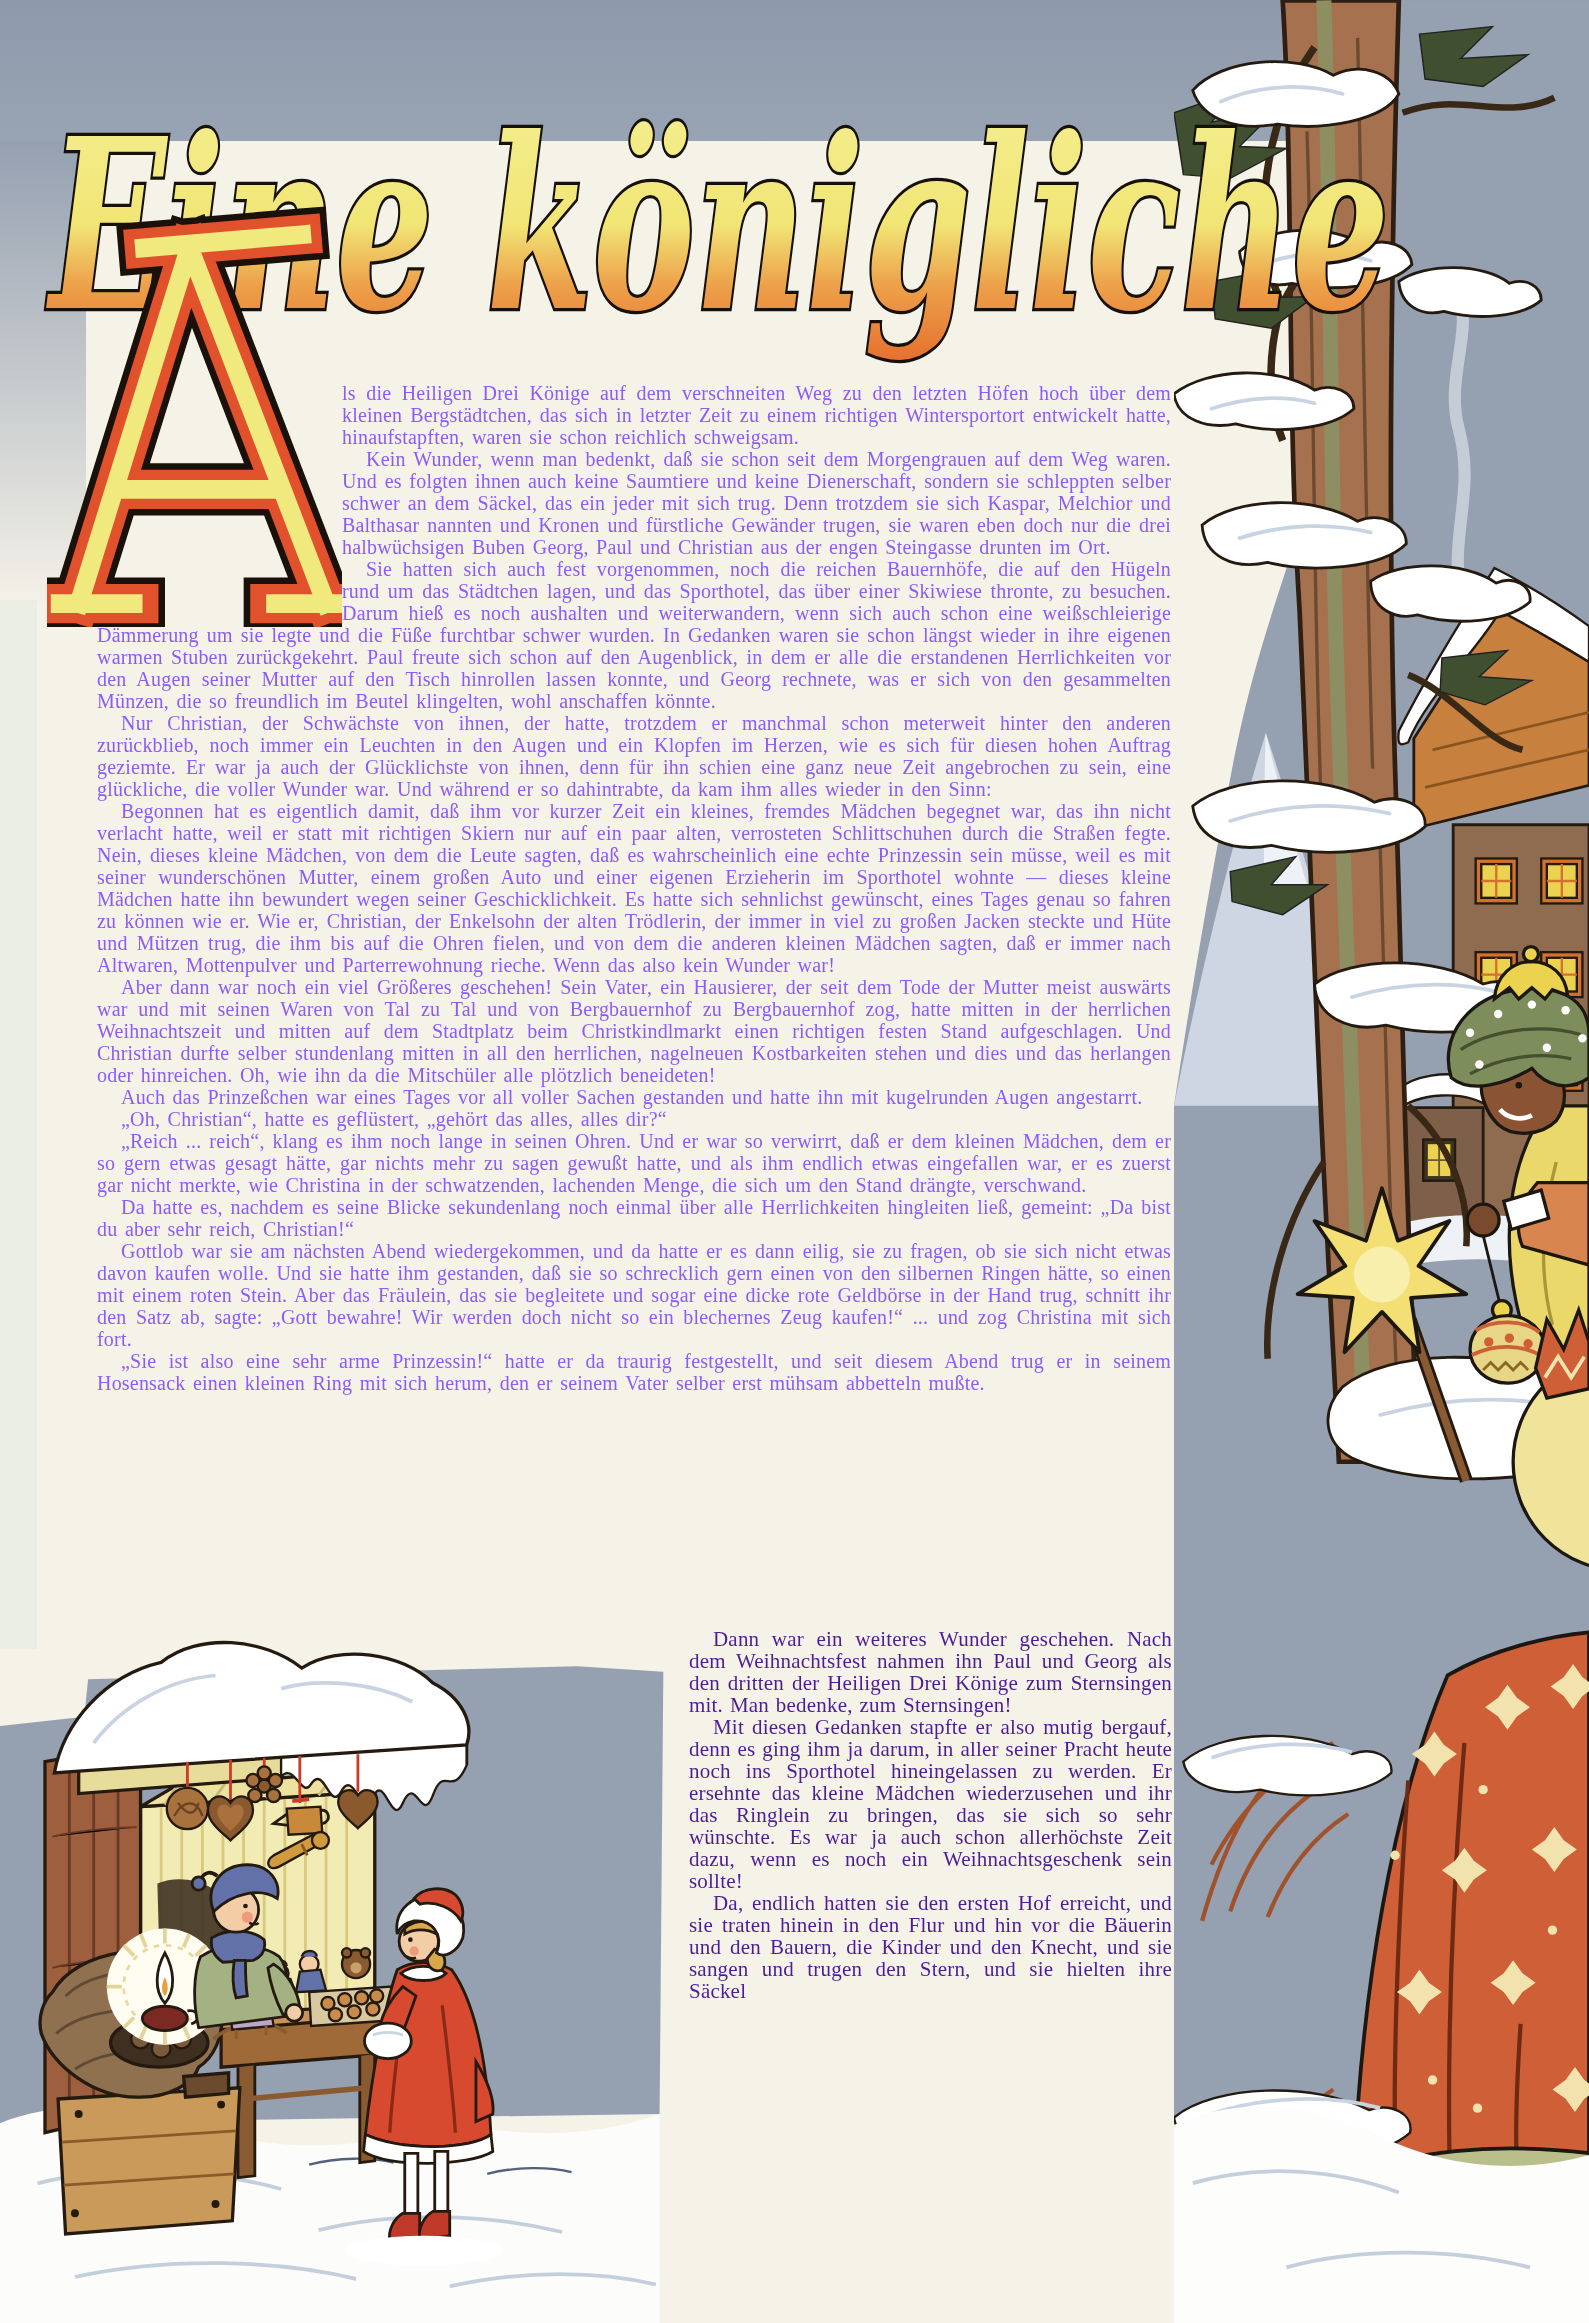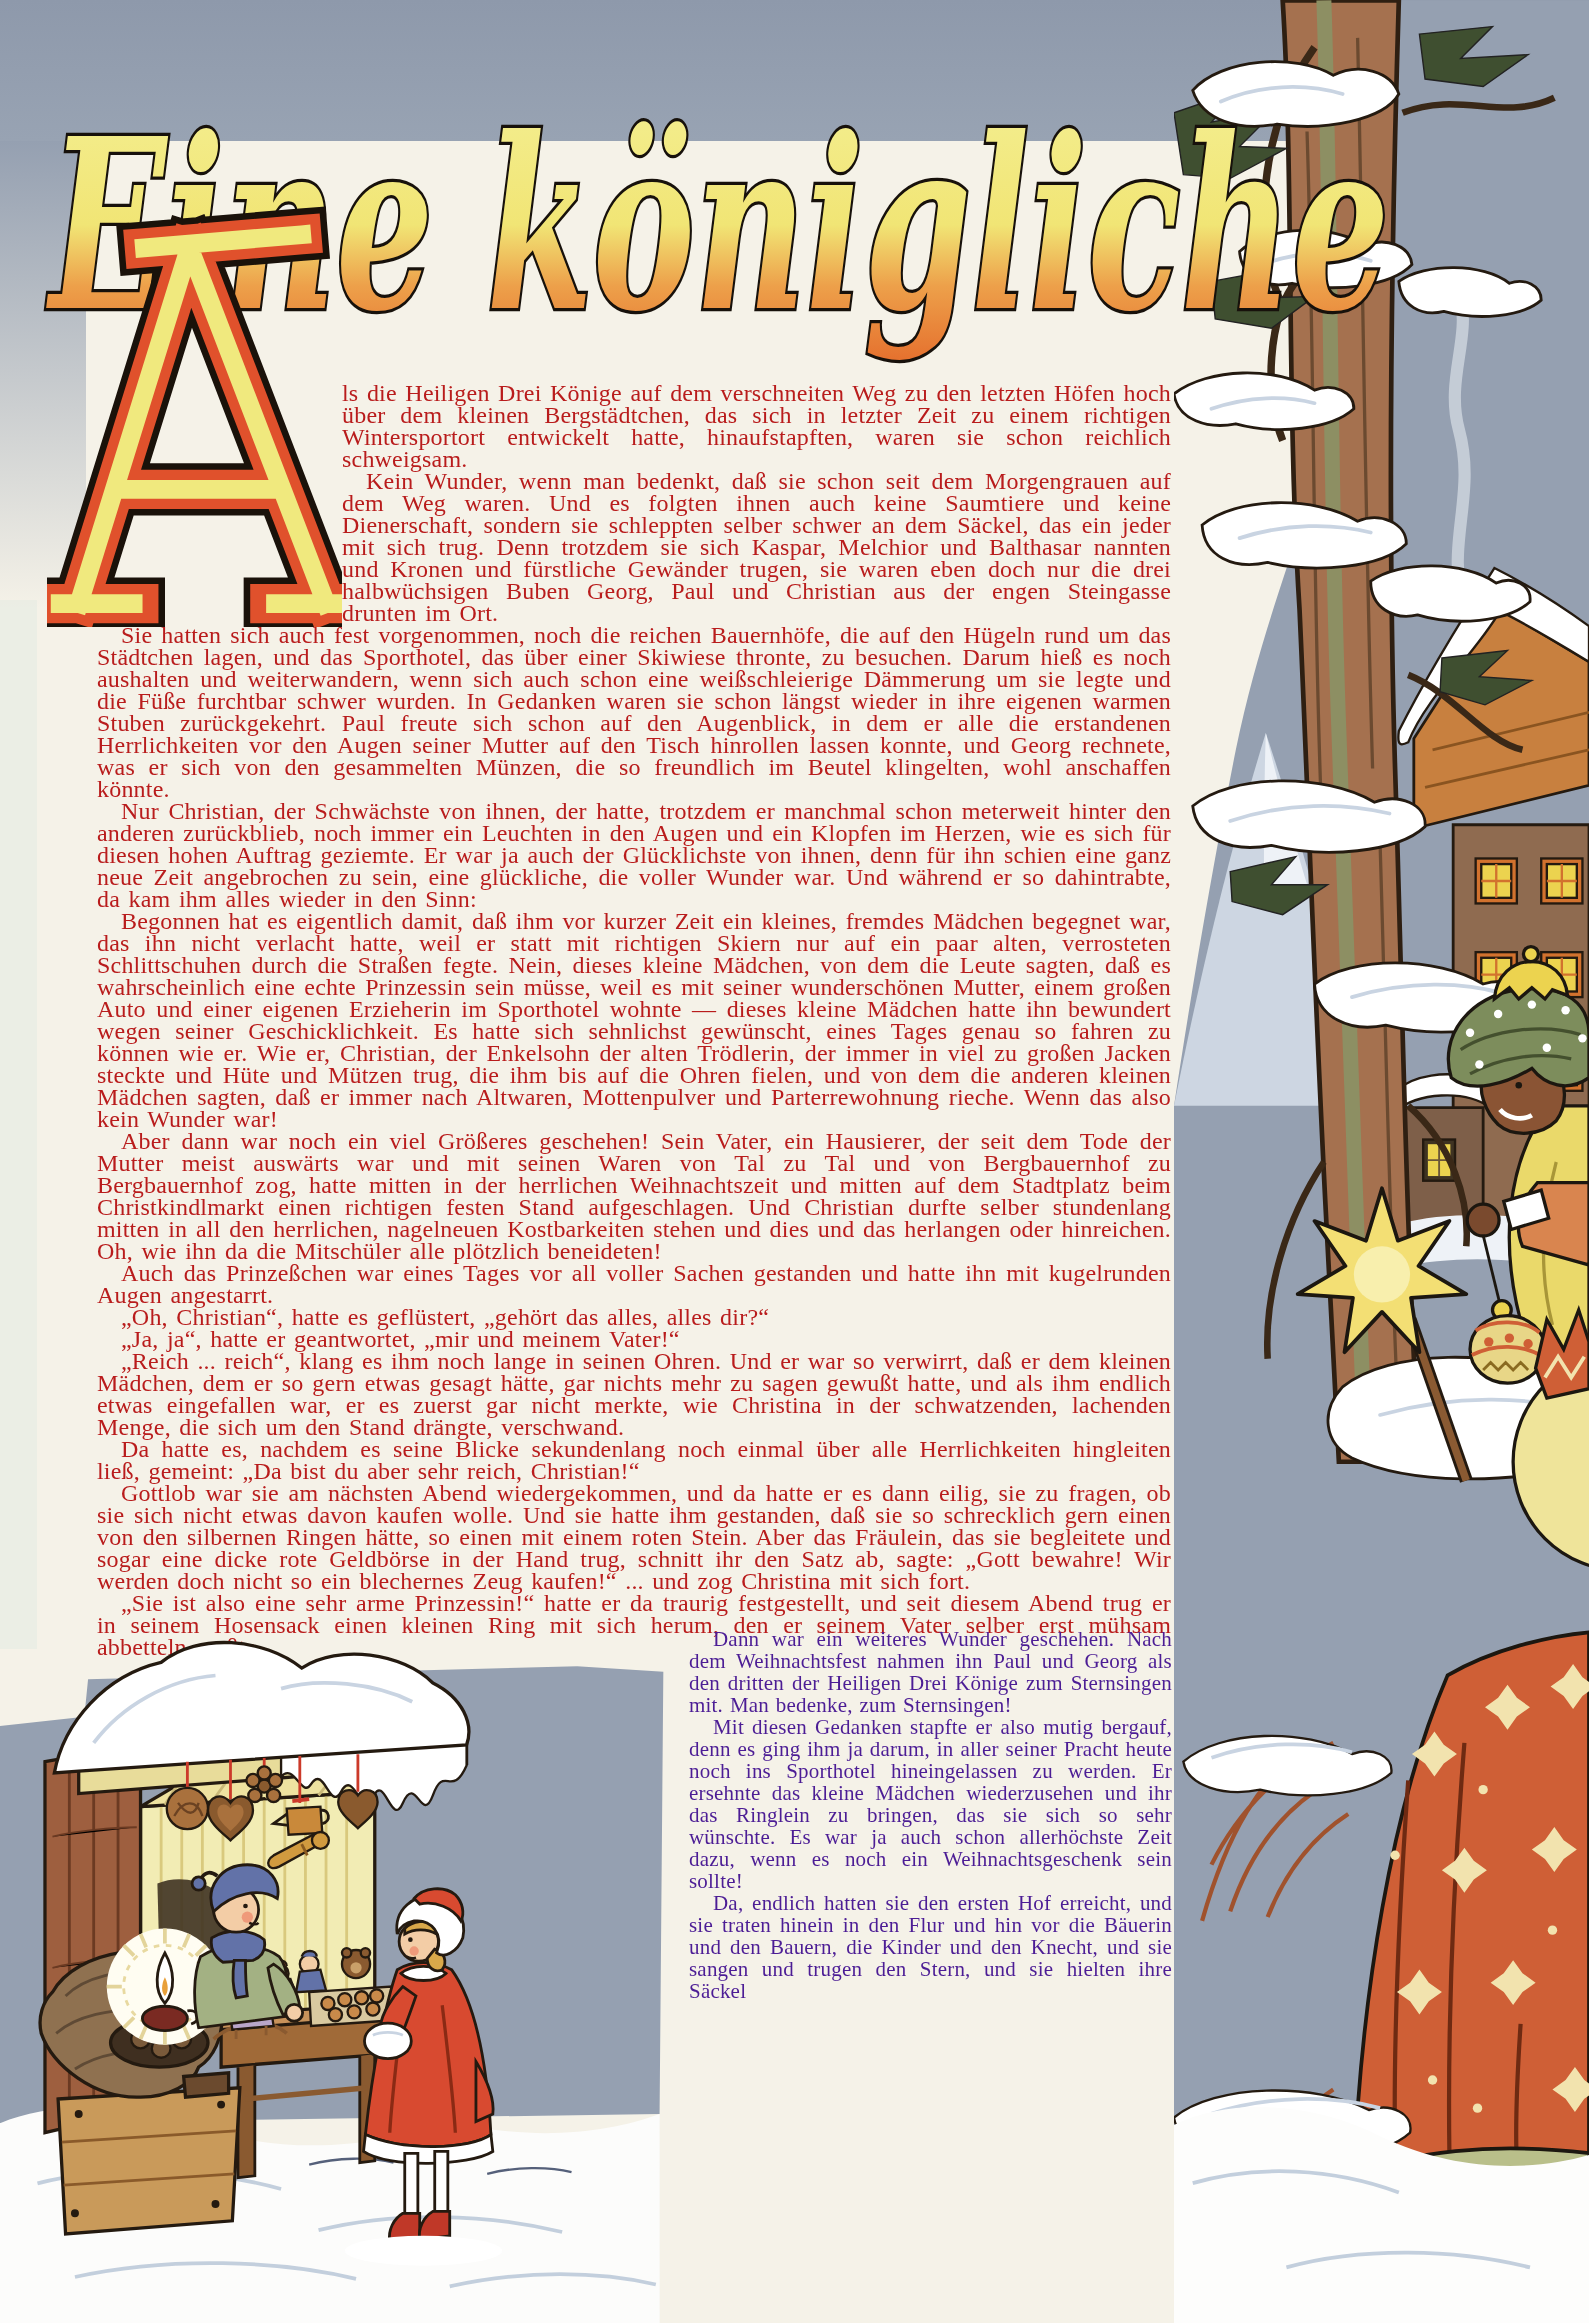--- a/index.html
+++ b/index.html
@@ -9,21 +9,21 @@
         background:linear-gradient(#8e99ab,#98a3b3);}
   .left-fade{position:absolute;left:0;top:141px;width:86px;height:468px;
         background:linear-gradient(#95a0b1,rgba(237,238,229,0));}
   .left-strip{position:absolute;left:0;top:600px;width:37px;height:1049px;background:#e9ece3;opacity:.8;}
   svg{position:absolute;display:block;}
   .title-art{left:33px;top:7.5px;width:1405px;height:403px;}
   .right-art{left:1174px;top:0;width:415px;height:2324px;}
   .initial-art{left:47px;top:201px;width:295px;height:426px;}
   .stall-art{left:0;top:1443px;width:698px;height:881px;}
   .main-text{position:absolute;left:97px;top:382px;width:1074px;
-        font-size:24px;line-height:22px;color:#b91c1c;text-align:justify;
+        font-size:20px;line-height:22px;color:#8b5cf6;text-align:justify;
         word-spacing:2.3px;letter-spacing:0.2px;}
   .main-text p{margin:0;text-indent:24px;}
   .main-text p.first{text-indent:0;}
   .initial-spacer{float:left;width:245px;height:237px;}
   .column-text{position:absolute;left:689px;top:1628px;width:483px;
         font-size:21px;line-height:22px;color:#4c1d95;text-align:justify;
         word-spacing:1.4px;letter-spacing:0.2px;}
   .column-text p{margin:0;text-indent:24px;}
 </style>
 </head>
@@ -267,21 +267,20 @@
   <div class="main-text">
     <div class="initial-spacer"></div>
     <p class="first">ls die Heiligen Drei Könige auf dem verschneiten Weg zu den letzten Höfen hoch über dem kleinen Bergstädtchen, das sich in letzter Zeit zu einem richtigen Wintersportort entwickelt hatte, hinaufstapften, waren sie schon reichlich schweigsam.</p>
     <p>Kein Wunder, wenn man bedenkt, daß sie schon seit dem Morgengrauen auf dem Weg waren. Und es folgten ihnen auch keine Saumtiere und keine Dienerschaft, sondern sie schleppten selber schwer an dem Säckel, das ein jeder mit sich trug. Denn trotzdem sie sich Kaspar, Melchior und Balthasar nannten und Kronen und fürstliche Gewänder trugen, sie waren eben doch nur die drei halbwüchsigen Buben Georg, Paul und Christian aus der engen Steingasse drunten im Ort.</p>
     <p>Sie hatten sich auch fest vorgenommen, noch die reichen Bauernhöfe, die auf den Hügeln rund um das Städtchen lagen, und das Sporthotel, das über einer Skiwiese thronte, zu besuchen. Darum hieß es noch aushalten und weiterwandern, wenn sich auch schon eine weißschleierige Dämmerung um sie legte und die Füße furchtbar schwer wurden. In Gedanken waren sie schon längst wieder in ihre eigenen warmen Stuben zurückgekehrt. Paul freute sich schon auf den Augenblick, in dem er alle die erstandenen Herrlichkeiten vor den Augen seiner Mutter auf den Tisch hinrollen lassen konnte, und Georg rechnete, was er sich von den gesammelten Münzen, die so freundlich im Beutel klingelten, wohl anschaffen könnte.</p>
     <p>Nur Christian, der Schwächste von ihnen, der hatte, trotzdem er manchmal schon meterweit hinter den anderen zurückblieb, noch immer ein Leuchten in den Augen und ein Klopfen im Herzen, wie es sich für diesen hohen Auftrag geziemte. Er war ja auch der Glücklichste von ihnen, denn für ihn schien eine ganz neue Zeit angebrochen zu sein, eine glückliche, die voller Wunder war. Und während er so dahintrabte, da kam ihm alles wieder in den Sinn:</p>
     <p>Begonnen hat es eigentlich damit, daß ihm vor kurzer Zeit ein kleines, fremdes Mädchen begegnet war, das ihn nicht verlacht hatte, weil er statt mit richtigen Skiern nur auf ein paar alten, verrosteten Schlittschuhen durch die Straßen fegte. Nein, dieses kleine Mädchen, von dem die Leute sagten, daß es wahrscheinlich eine echte Prinzessin sein müsse, weil es mit seiner wunderschönen Mutter, einem großen Auto und einer eigenen Erzieherin im Sporthotel wohnte — dieses kleine Mädchen hatte ihn bewundert wegen seiner Geschicklichkeit. Es hatte sich sehnlichst gewünscht, eines Tages genau so fahren zu können wie er. Wie er, Christian, der Enkelsohn der alten Trödlerin, der immer in viel zu großen Jacken steckte und Hüte und Mützen trug, die ihm bis auf die Ohren fielen, und von dem die anderen kleinen Mädchen sagten, daß er immer nach Altwaren, Mottenpulver und Parterrewohnung rieche. Wenn das also kein Wunder war!</p>
     <p>Aber dann war noch ein viel Größeres geschehen! Sein Vater, ein Hausierer, der seit dem Tode der Mutter meist auswärts war und mit seinen Waren von Tal zu Tal und von Bergbauernhof zu Bergbauernhof zog, hatte mitten in der herrlichen Weihnachtszeit und mitten auf dem Stadtplatz beim Christkindlmarkt einen richtigen festen Stand aufgeschlagen. Und Christian durfte selber stundenlang mitten in all den herrlichen, nagelneuen Kostbarkeiten stehen und dies und das herlangen oder hinreichen. Oh, wie ihn da die Mitschüler alle plötzlich beneideten!</p>
     <p>Auch das Prinzeßchen war eines Tages vor all voller Sachen gestanden und hatte ihn mit kugelrunden Augen angestarrt.</p>
     <p>„Oh, Christian“, hatte es geflüstert, „gehört das alles, alles dir?“</p>
-    <p>„Ja, ja“, hatte er geantwortet, „mir und meinem Vater!“</p>
     <p>„Reich ... reich“, klang es ihm noch lange in seinen Ohren. Und er war so verwirrt, daß er dem kleinen Mädchen, dem er so gern etwas gesagt hätte, gar nichts mehr zu sagen gewußt hatte, und als ihm endlich etwas eingefallen war, er es zuerst gar nicht merkte, wie Christina in der schwatzenden, lachenden Menge, die sich um den Stand drängte, verschwand.</p>
     <p>Da hatte es, nachdem es seine Blicke sekundenlang noch einmal über alle Herrlichkeiten hingleiten ließ, gemeint: „Da bist du aber sehr reich, Christian!“</p>
     <p>Gottlob war sie am nächsten Abend wiedergekommen, und da hatte er es dann eilig, sie zu fragen, ob sie sich nicht etwas davon kaufen wolle. Und sie hatte ihm gestanden, daß sie so schrecklich gern einen von den silbernen Ringen hätte, so einen mit einem roten Stein. Aber das Fräulein, das sie begleitete und sogar eine dicke rote Geldbörse in der Hand trug, schnitt ihr den Satz ab, sagte: „Gott bewahre! Wir werden doch nicht so ein blechernes Zeug kaufen!“ ... und zog Christina mit sich fort.</p>
     <p>„Sie ist also eine sehr arme Prinzessin!“ hatte er da traurig festgestellt, und seit diesem Abend trug er in seinem Hosensack einen kleinen Ring mit sich herum, den er seinem Vater selber erst mühsam abbetteln mußte.</p>
   </div>
 
   
   <div class="column-text">
     <p>Dann war ein weiteres Wunder geschehen. Nach dem Weihnachtsfest nahmen ihn Paul und Georg als den dritten der Heiligen Drei Könige zum Sternsingen mit. Man bedenke, zum Sternsingen!</p>
     <p>Mit diesen Gedanken stapfte er also mutig bergauf, denn es ging ihm ja darum, in aller seiner Pracht heute noch ins Sporthotel hineingelassen zu werden. Er ersehnte das kleine Mädchen wiederzusehen und ihr das Ringlein zu bringen, das sie sich so sehr wünschte. Es war ja auch schon allerhöchste Zeit dazu, wenn es noch ein Weihnachtsgeschenk sein sollte!</p>

